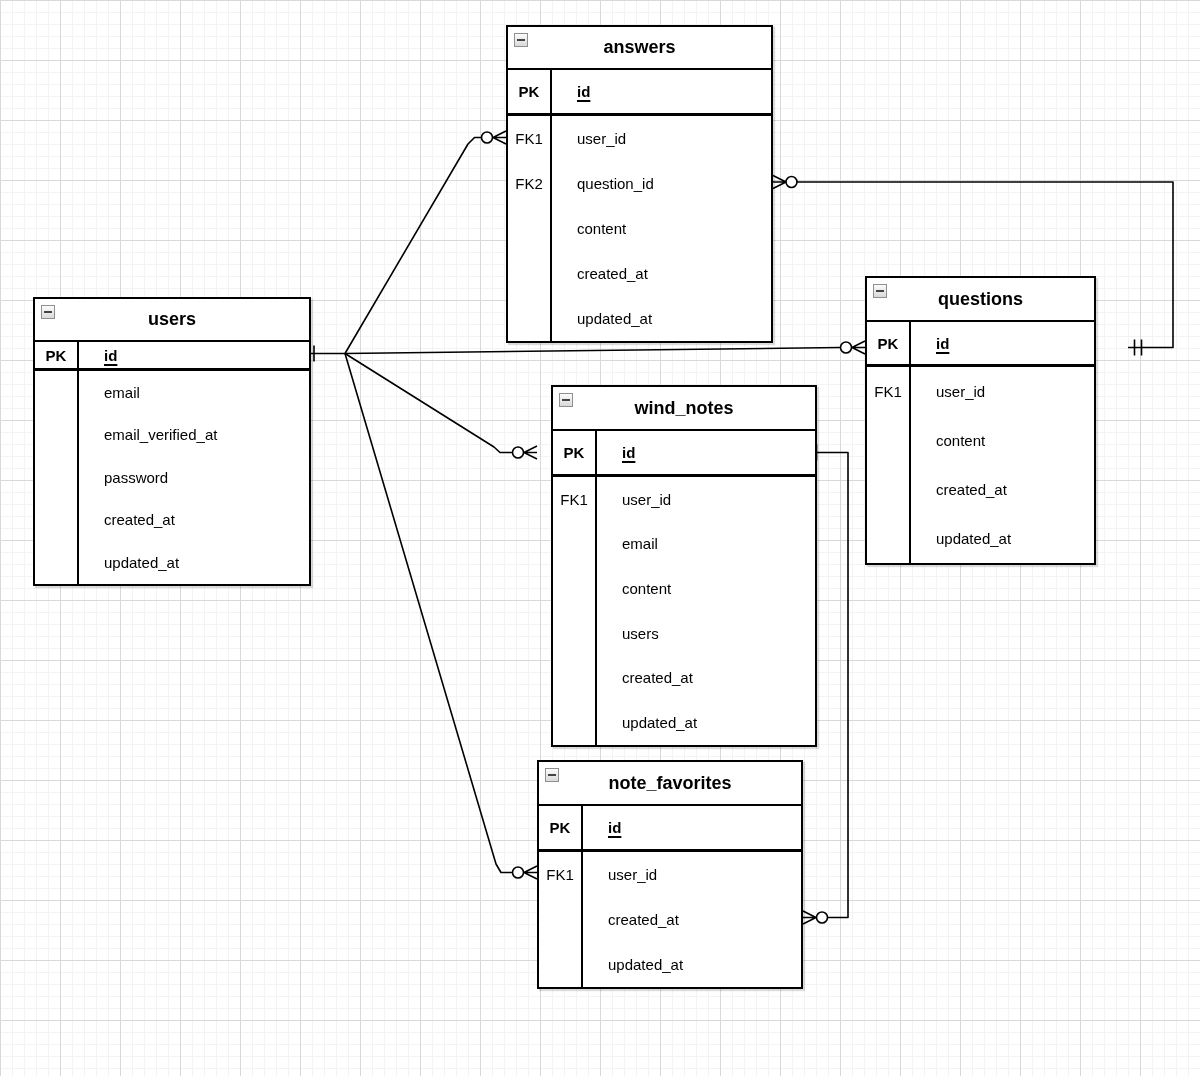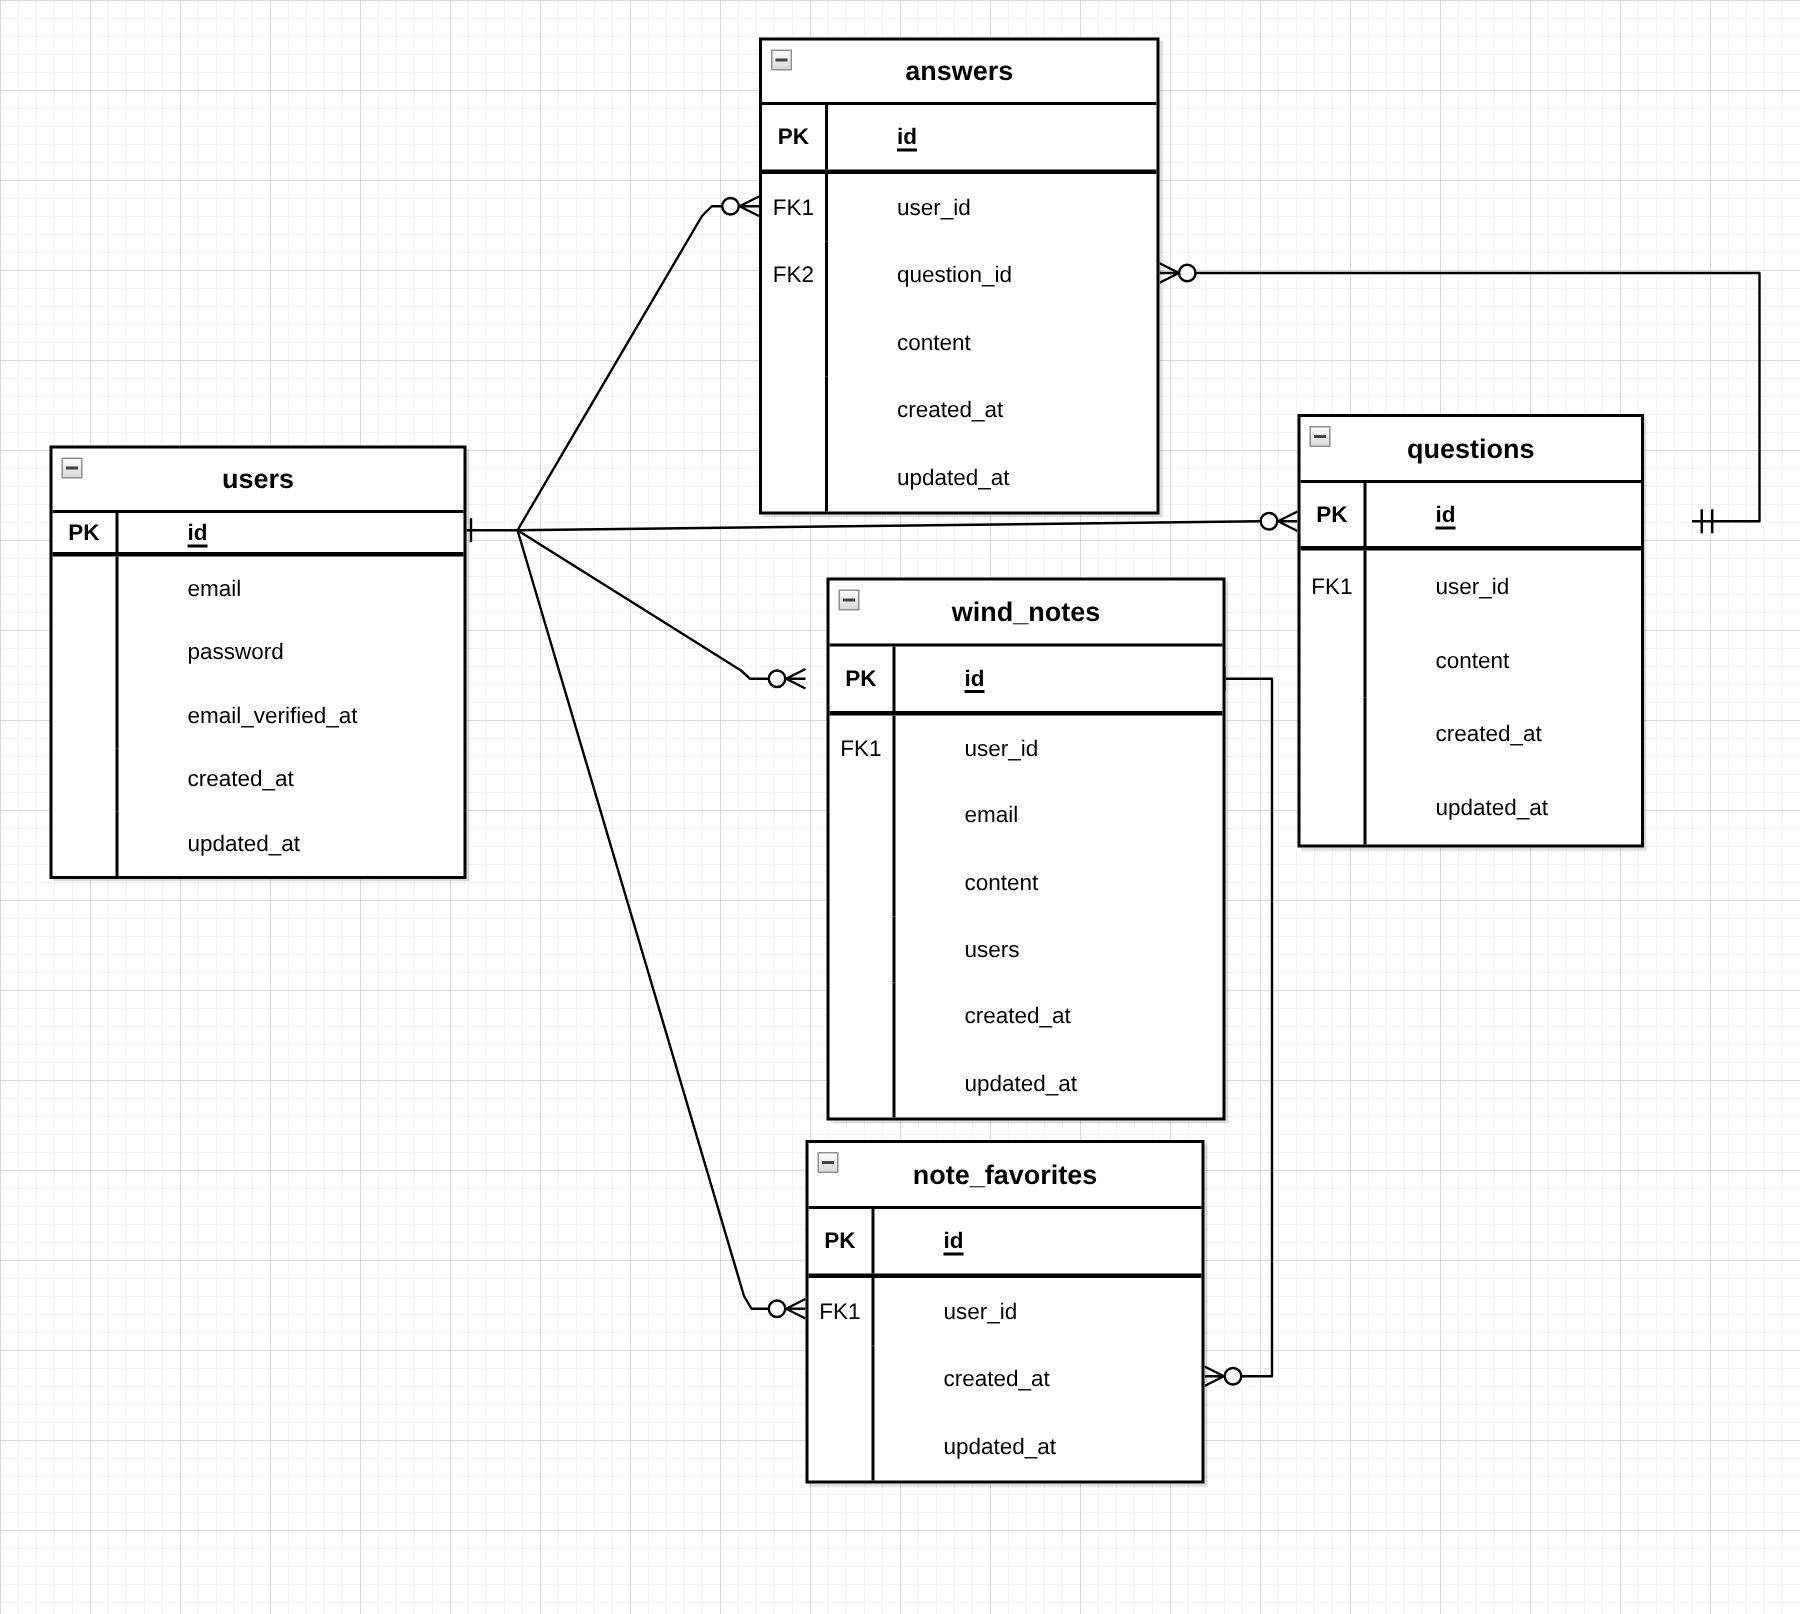--- a/index.html
+++ b/index.html
@@ -32,28 +32,28 @@
   }
   .collapse-btn {
     position: absolute; left: 6px; top: 6px;
     width: 14px; height: 14px;
     border: 1px solid #8f8f8f;
     background: linear-gradient(#fcfcfc, #d9d9d9);
     display: flex; align-items: center; justify-content: center;
     cursor: pointer;
   }
   .collapse-btn::after { content: ""; width: 8px; height: 2px; background: #444; }
-  .attr-row { display: flex; height: var(--rowh); align-items: center; font-size: 15px; }
+  .attr-row { display: flex; height: var(--rowh); align-items: center; font-size: 15px; gap: 12px; }
   .attr-row.pk-row { height: var(--pkh); border-bottom: 3px solid #000; font-weight: bold; }
   .key-cell {
     flex: 0 0 44px; width: 44px; height: 100%;
     display: flex; align-items: center; justify-content: center;
     border-right: 2px solid #000;
   }
-  .name-cell { padding-left: 13px; white-space: nowrap; margin-left: 33px; }
+  .name-cell { padding-left: 13px; white-space: nowrap; }
   .pk-row .name-cell {
     text-decoration: underline;
     text-decoration-thickness: 2px;
     text-underline-offset: 3px;
   }
   svg path, svg circle { stroke: #000; stroke-width: 1.6; fill: none; stroke-linejoin: round; }
   svg circle { fill: #fff; }
 </style>
 </head>
 <body>
@@ -109,25 +109,25 @@
       <div class="attr-row pk-row">
         <span class="key-cell">PK</span>
         <span class="name-cell">id</span>
       </div>
       <div class="attr-row">
         <span class="key-cell"></span>
         <span class="name-cell">email</span>
       </div>
       <div class="attr-row">
         <span class="key-cell"></span>
+        <span class="name-cell">email_verified_at</span>
+      </div>
+      <div class="attr-row">
+        <span class="key-cell"></span>
         <span class="name-cell">password</span>
-      </div>
-      <div class="attr-row">
-        <span class="key-cell"></span>
-        <span class="name-cell">email_verified_at</span>
       </div>
       <div class="attr-row">
         <span class="key-cell"></span>
         <span class="name-cell">created_at</span>
       </div>
       <div class="attr-row">
         <span class="key-cell"></span>
         <span class="name-cell">updated_at</span>
       </div>
     </div>

